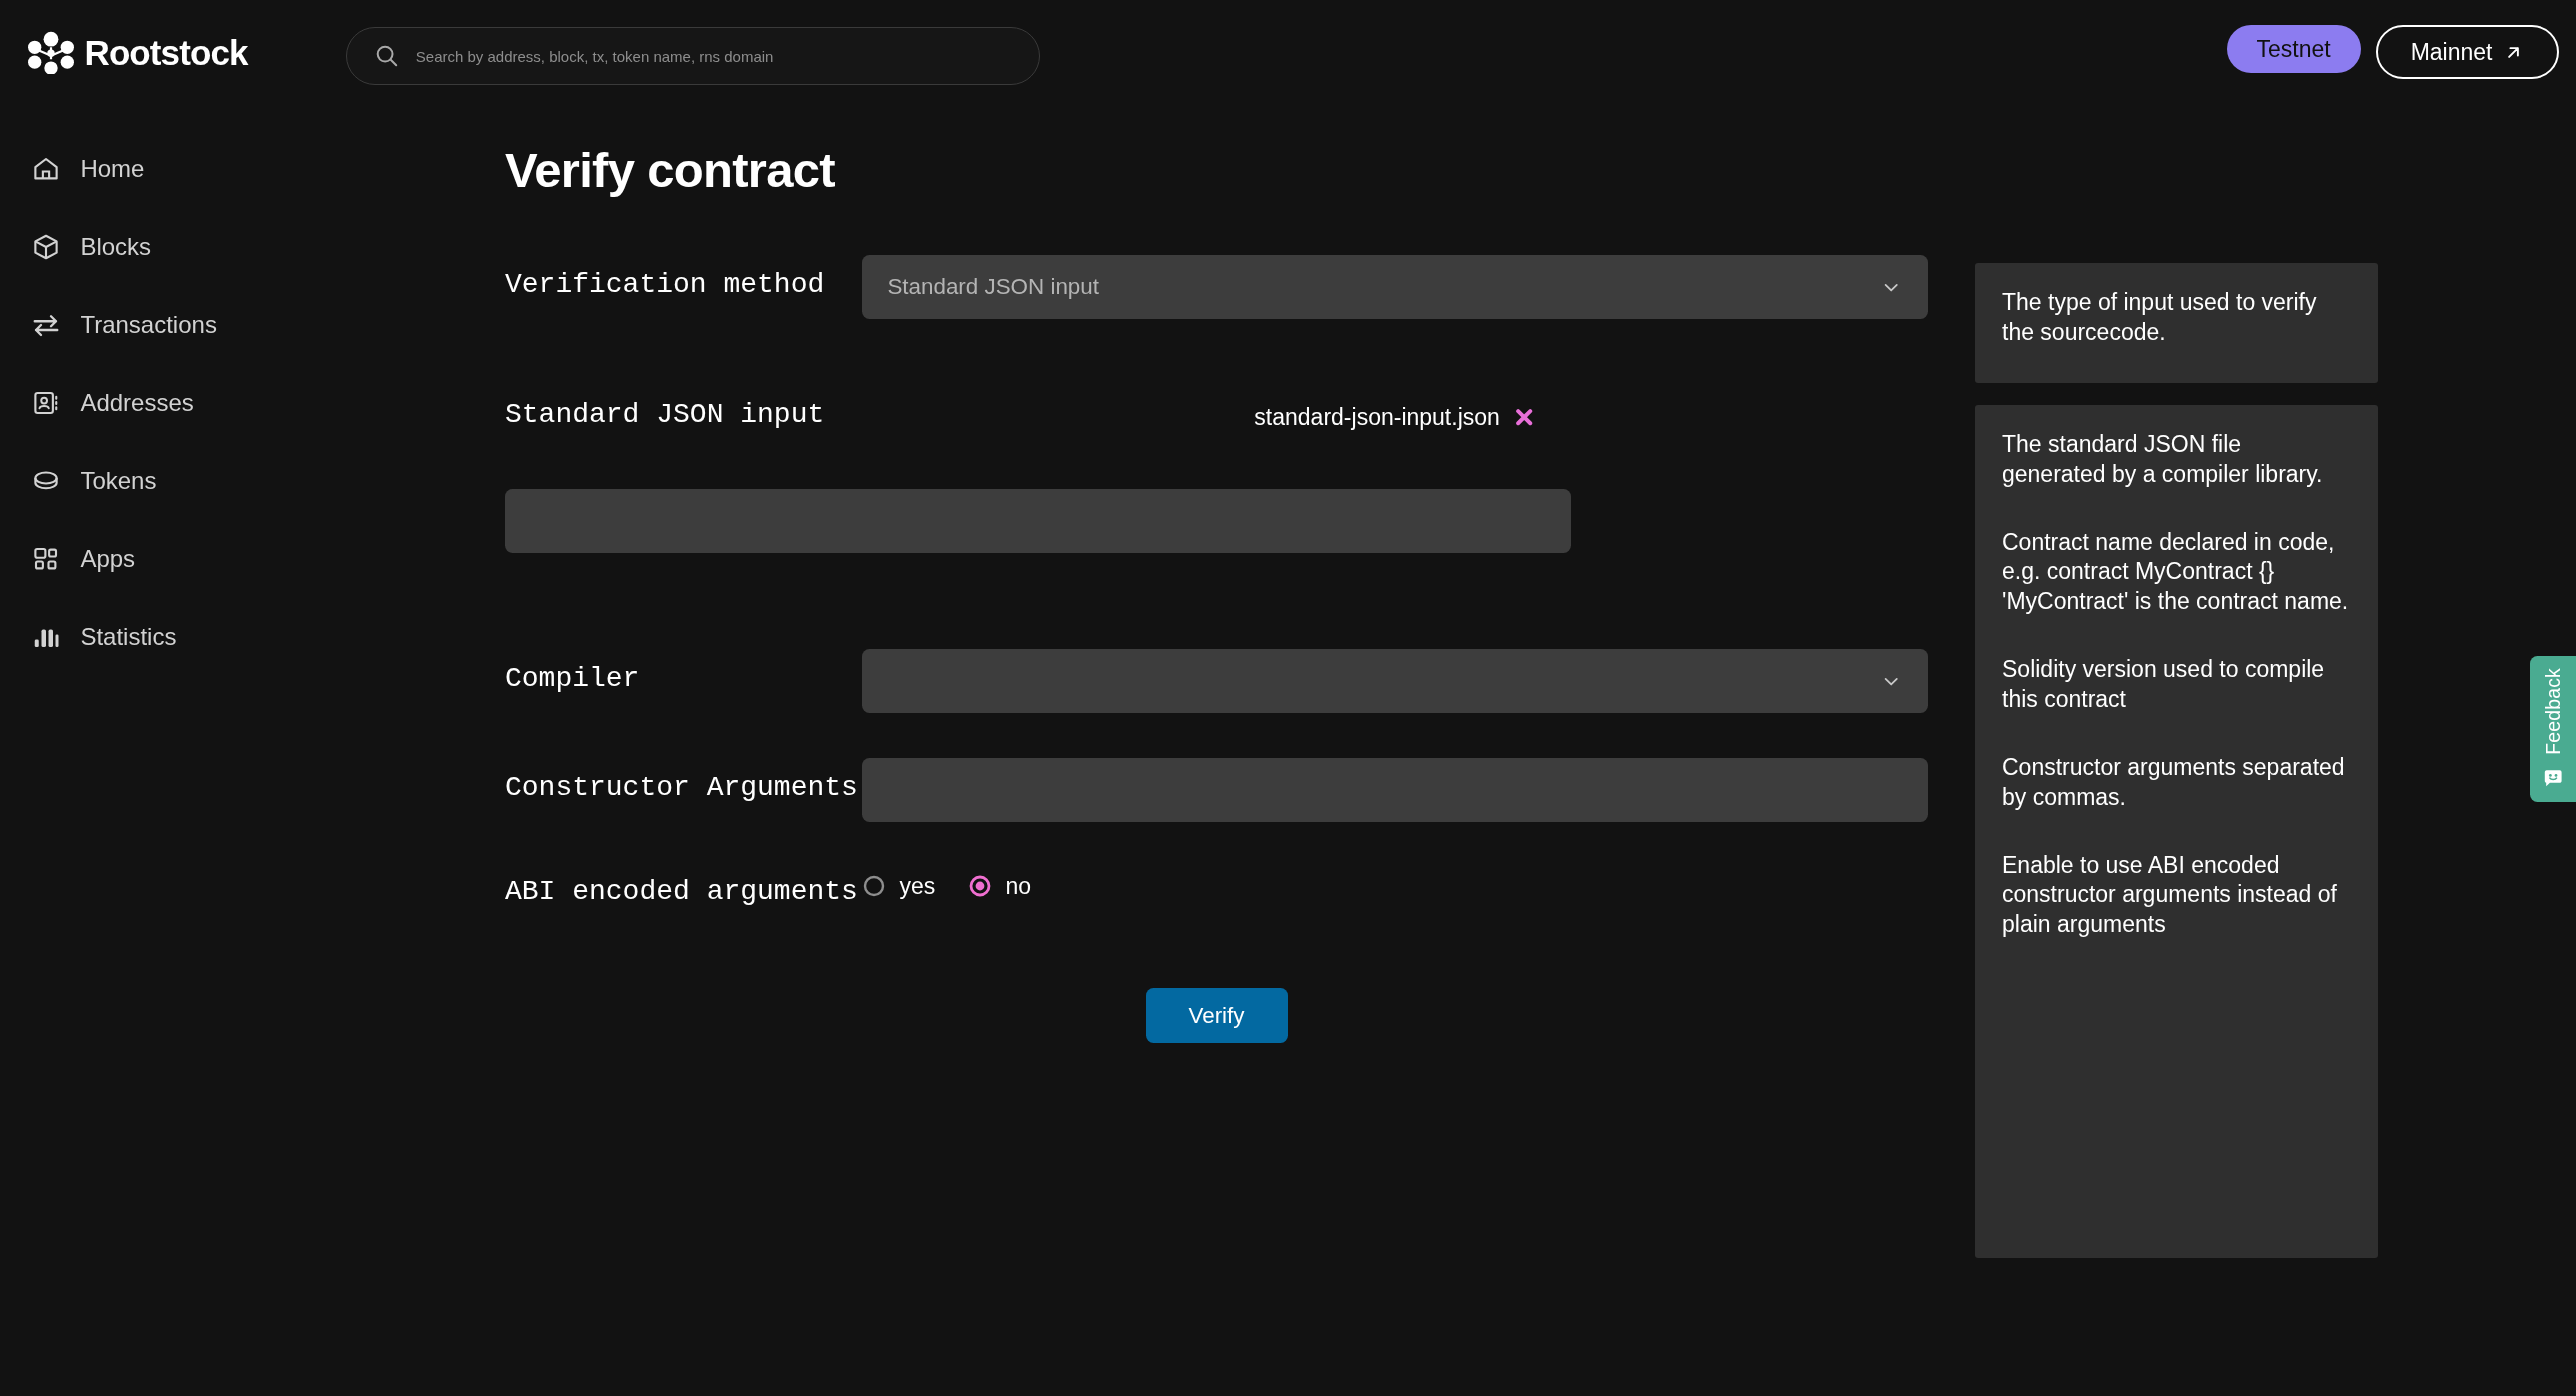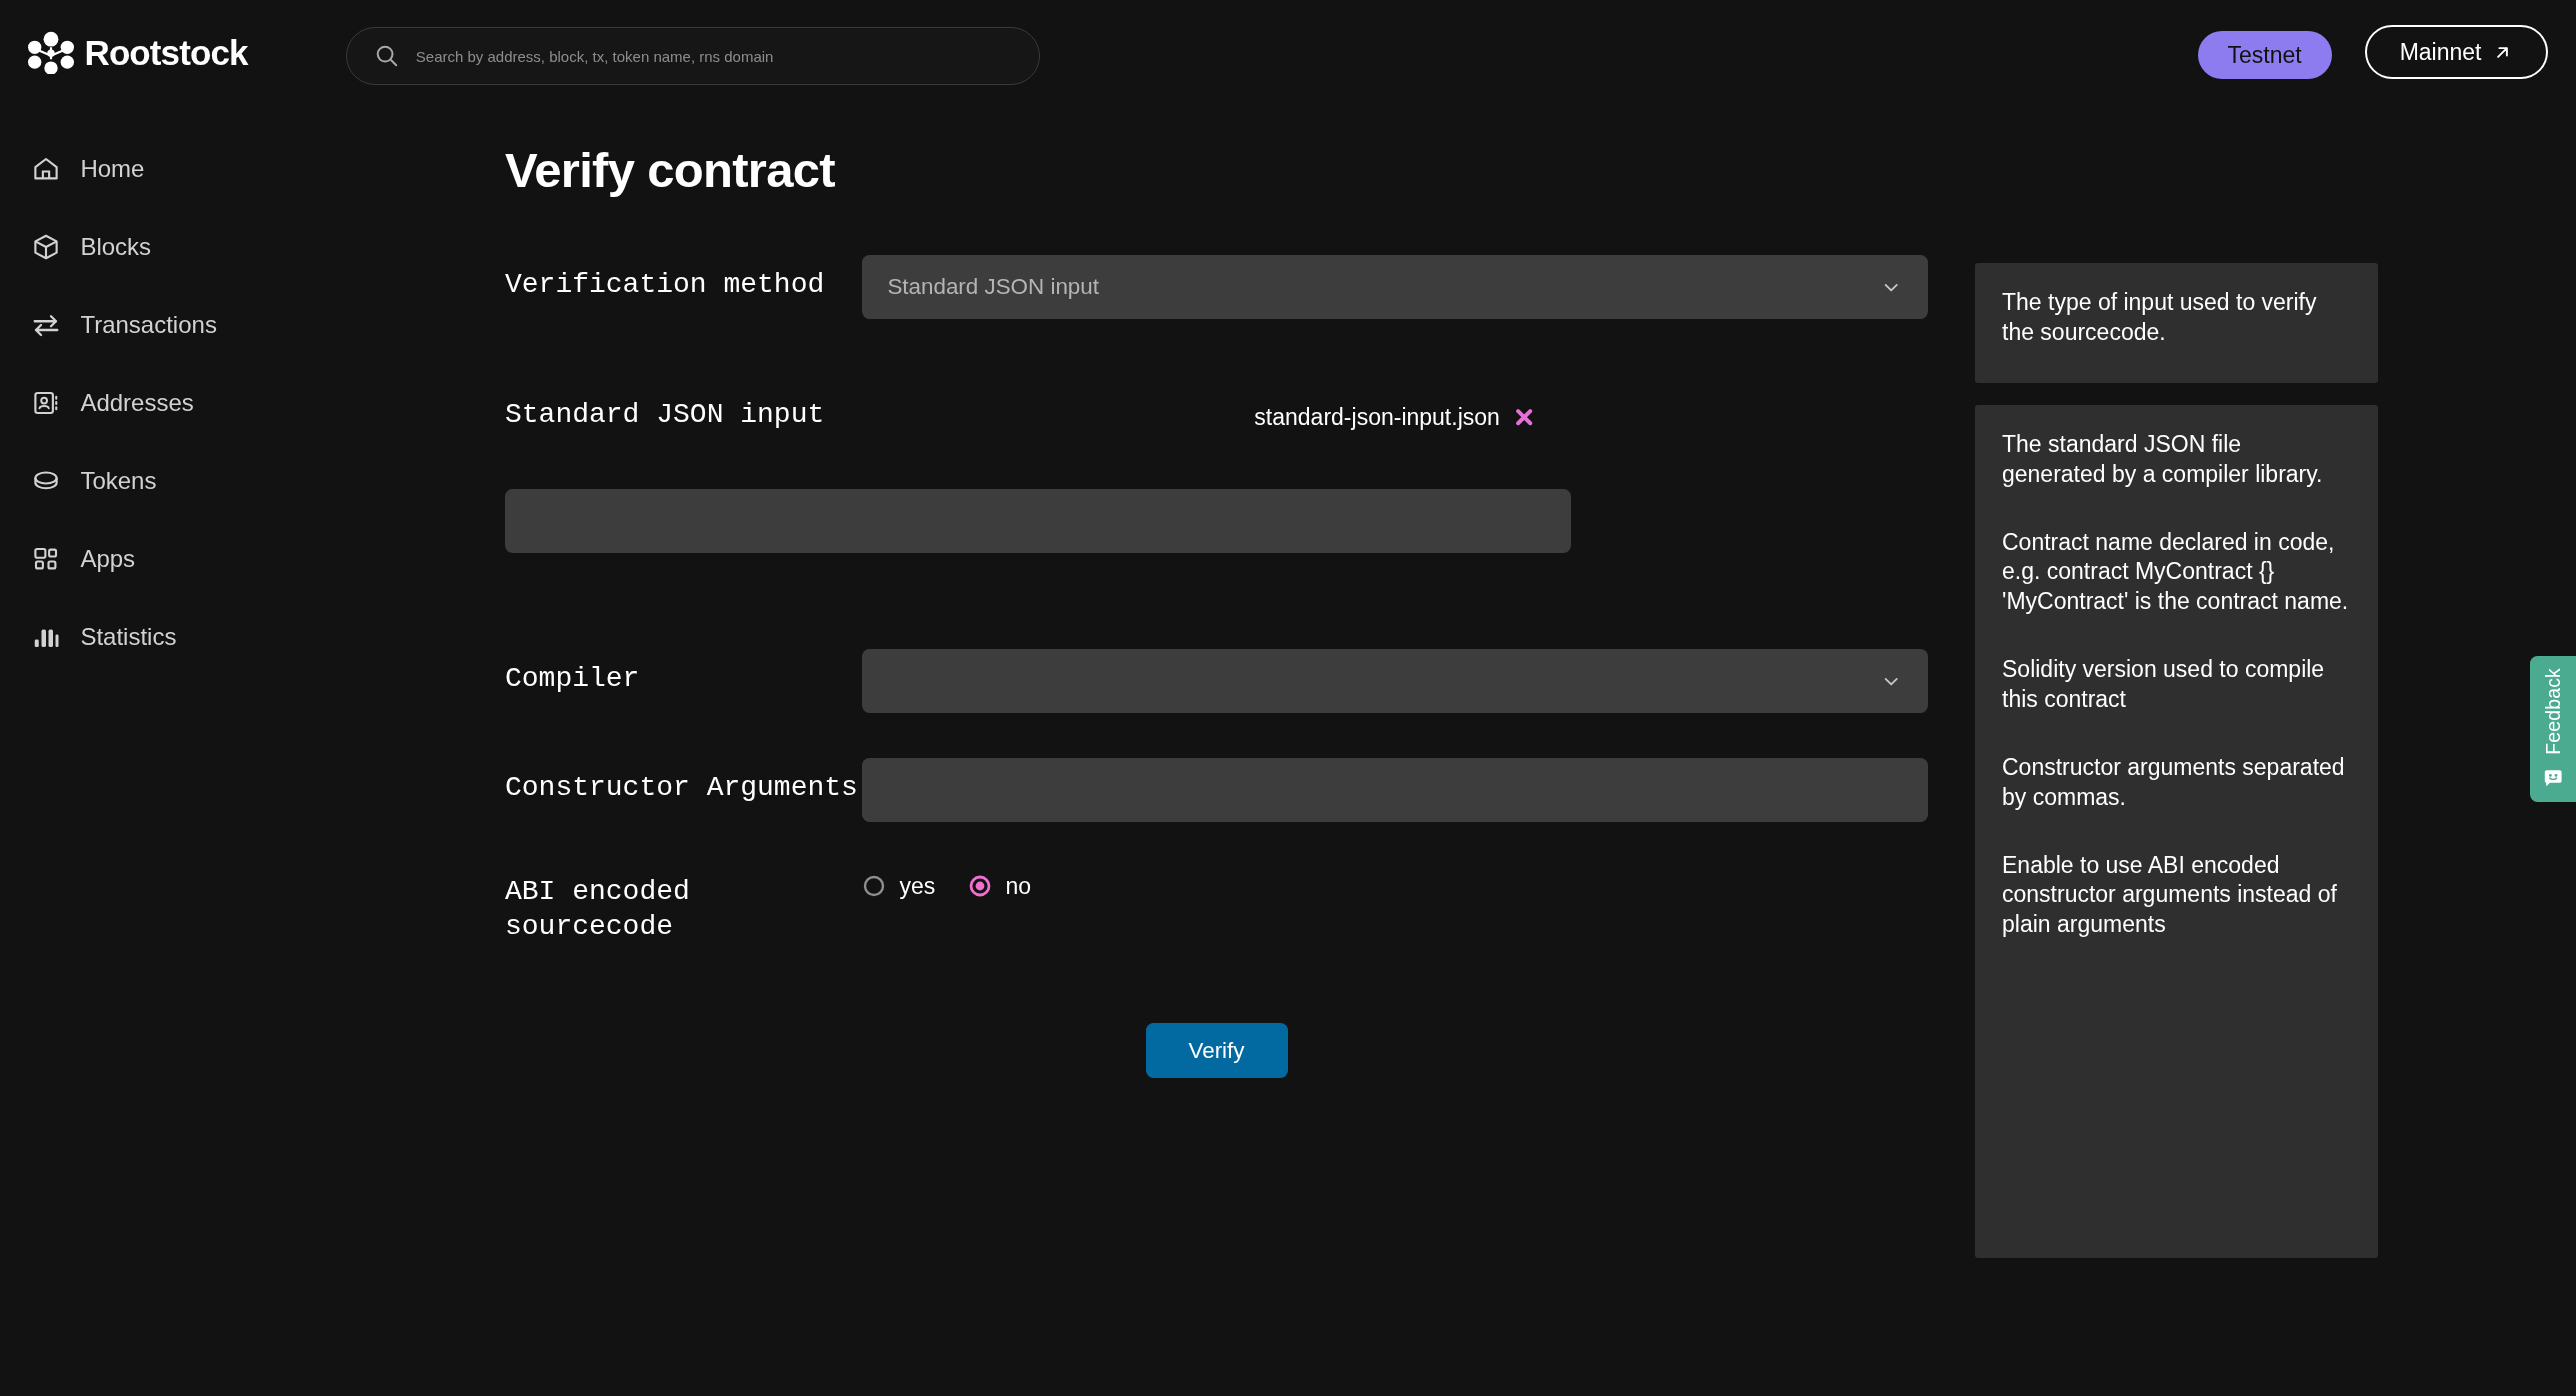--- a/index.html
+++ b/index.html
@@ -41,22 +41,22 @@
   }
   .search-icon { width: 25.4px; height: 25.4px; flex: none; }
   .search-input {
     flex: 1; background: transparent; border: none; outline: none;
     color: #e8e8e8; font-size: 15px;
     font-family: "Liberation Sans", sans-serif;
   }
   .search-input::placeholder { color: #8d8d8d; }
 
   .net-group {
-    position: absolute; right: 28px; top: 25.4px;
-    display: flex; align-items: flex-end; gap: 33px;
+    position: absolute; right: 17px; top: 25.4px;
+    display: flex; align-items: flex-start; gap: 15px;
   }
   .net-pill {
     height: 48px; padding: 0 30px; border-radius: 24px;
     display: flex; align-items: center; justify-content: center; gap: 10.5px;
     font-size: 23px; cursor: pointer; white-space: nowrap;
   }
   .net-pill.active { background: #8c7cf0; color: #111111; }
   .net-pill.outline {
     background: transparent; color: #ffffff;
     border: 2.2px solid #ffffff; height: 54px; padding: 0 33px;
@@ -308,21 +308,21 @@
     </div>
 
     <div class="form-row" style="margin-bottom:40px;">
       <div class="row-label">Constructor Arguments</div>
       <div class="field">
         <input class="control" type="text" placeholder="" style="">
       </div>
     </div>
 
     <div class="form-row">
-      <div class="row-label">ABI encoded sourcecode</div>
+      <div class="row-label">ABI encoded arguments</div>
       <div class="field">
         <div class="radio-group">
 
           <div class="radio-opt">
             <svg class="radio-dot" viewBox="0 0 24 24">
               <circle cx="12" cy="12" r="9" fill="none" stroke="#8e8e8e" stroke-width="2.4"></circle>
             </svg>
             <span class="radio-label">yes</span>
           </div>
 

